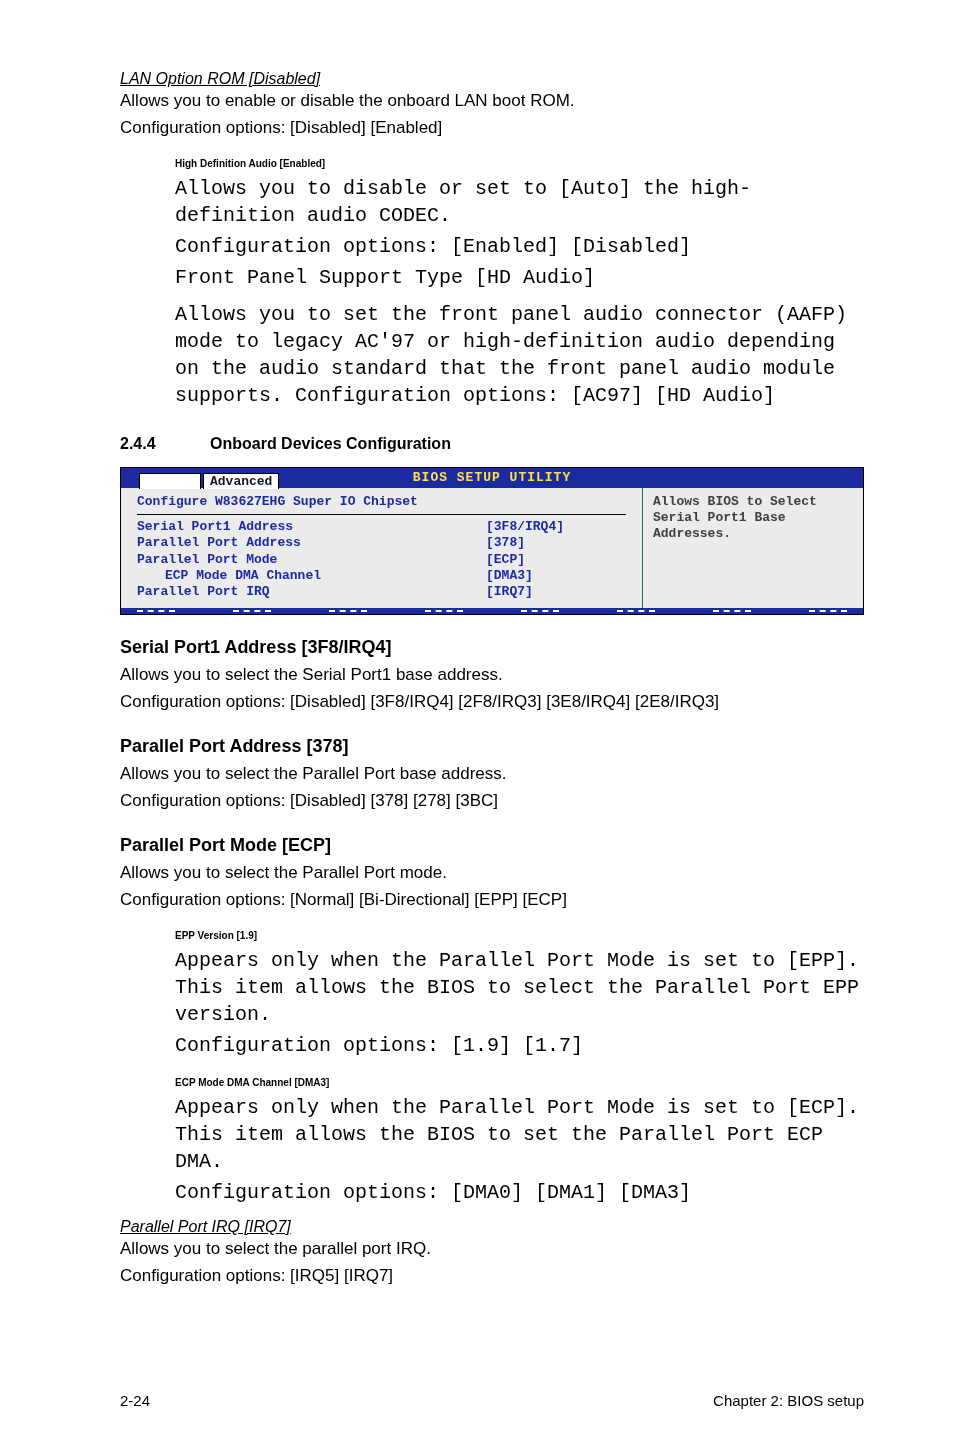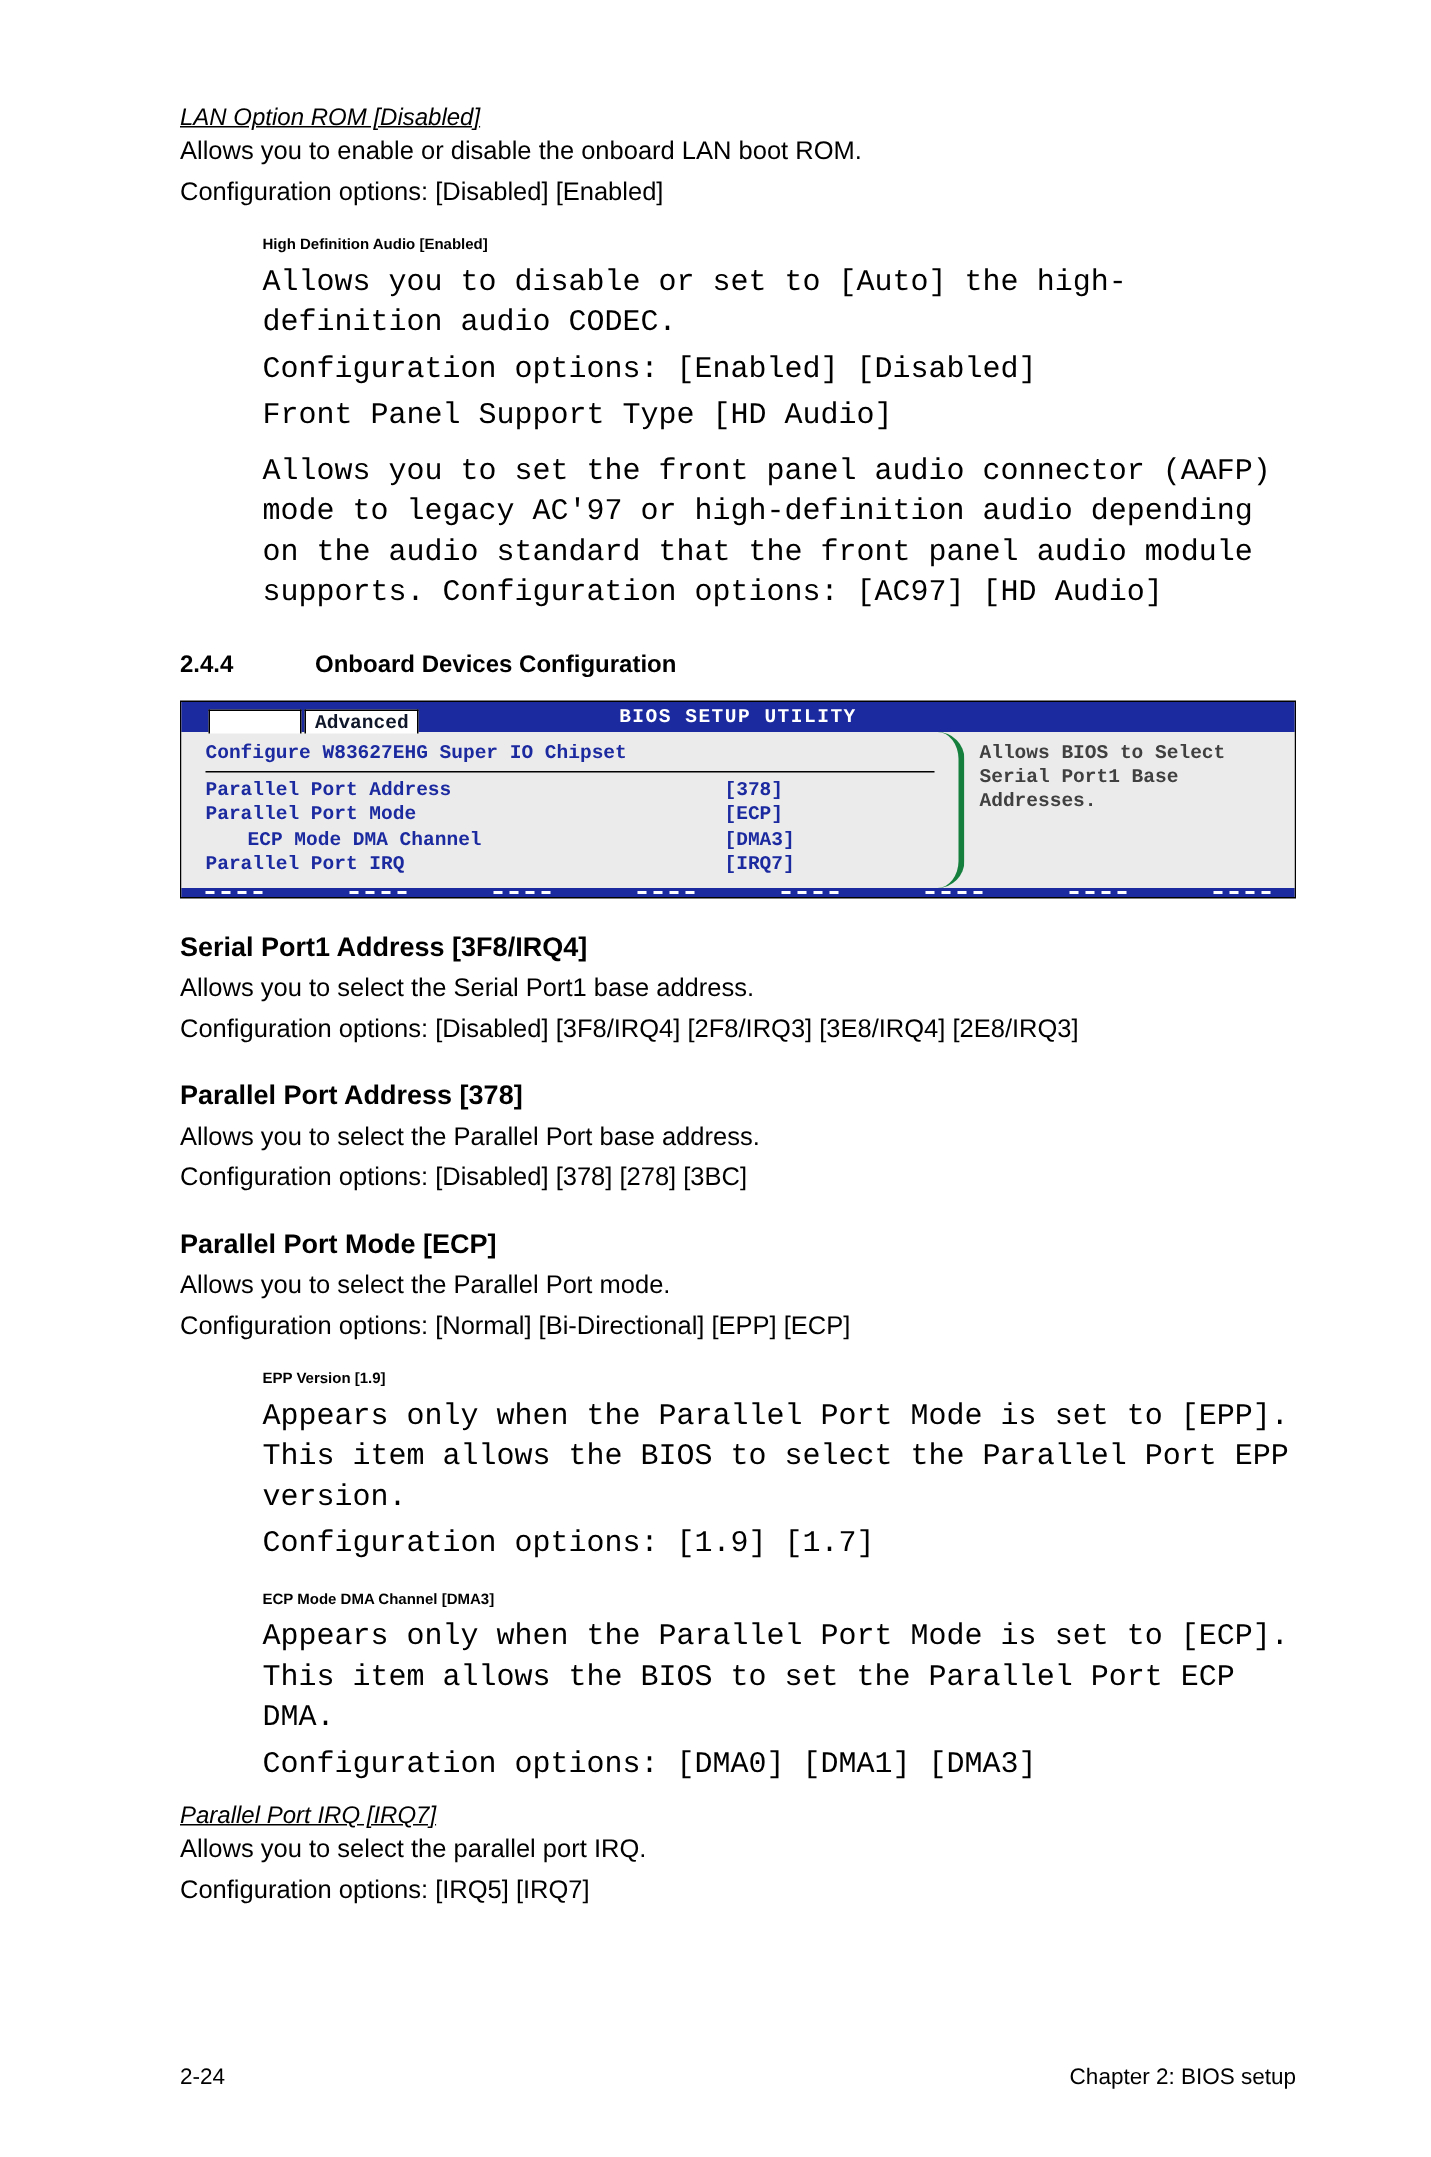--- a/index.html
+++ b/index.html
@@ -69,21 +69,21 @@
     position: relative;
     height: 20px;
   }
   .bios-title {
     position: absolute;
     left: 0; right: 0;
     text-align: center;
     top: 2px;
     font-weight: bold;
     letter-spacing: 1px;
-    color: #ffffff;
+    color: #fde047;
   }
   .bios-tab-blank {
     position: absolute;
     left: 18px;
     bottom: -1px;
     width: 60px;
     height: 15px;
     background: #fff;
     border: 1px solid #000;
     border-bottom: none;
@@ -99,23 +99,22 @@
     border: 1px solid #000;
     border-bottom: none;
     font-weight: bold;
   }
   .bios-body {
     display: flex;
     background: #ebebeb;
   }
   .bios-left {
     flex: 1;
-    border-right: 4px solid #15803d;
+    border-right: 1px solid #15803d;
     padding: 6px 16px 8px 16px;
-    border-radius: 18px;
   }
   .bios-right {
     width: 200px;
     padding: 6px 10px 8px 10px;
     color: #404040;
     font-weight: bold;
   }
   .bios-left-title {
     color: #1c2aa0;
     font-weight: bold;
@@ -178,20 +177,24 @@
     <div class="bios-header">
       <div class="bios-title">BIOS SETUP UTILITY</div>
       <div class="bios-tab-blank"></div>
       <div class="bios-tab">Advanced</div>
     </div>
     <div class="bios-body">
       <div class="bios-left">
         <div class="bios-left-title">Configure W83627EHG Super IO Chipset</div>
         <div id="bios-rows">
             <div class="bios-row">
+              <span class="label">Serial Port1 Address</span>
+              <span class="value">[3F8/IRQ4]</span>
+            </div>
+            <div class="bios-row">
               <span class="label">Parallel Port Address</span>
               <span class="value">[378]</span>
             </div>
             <div class="bios-row">
               <span class="label">Parallel Port Mode</span>
               <span class="value">[ECP]</span>
             </div>
             <div class="bios-row indent">
               <span class="label">ECP Mode DMA Channel</span>
               <span class="value">[DMA3]</span>

